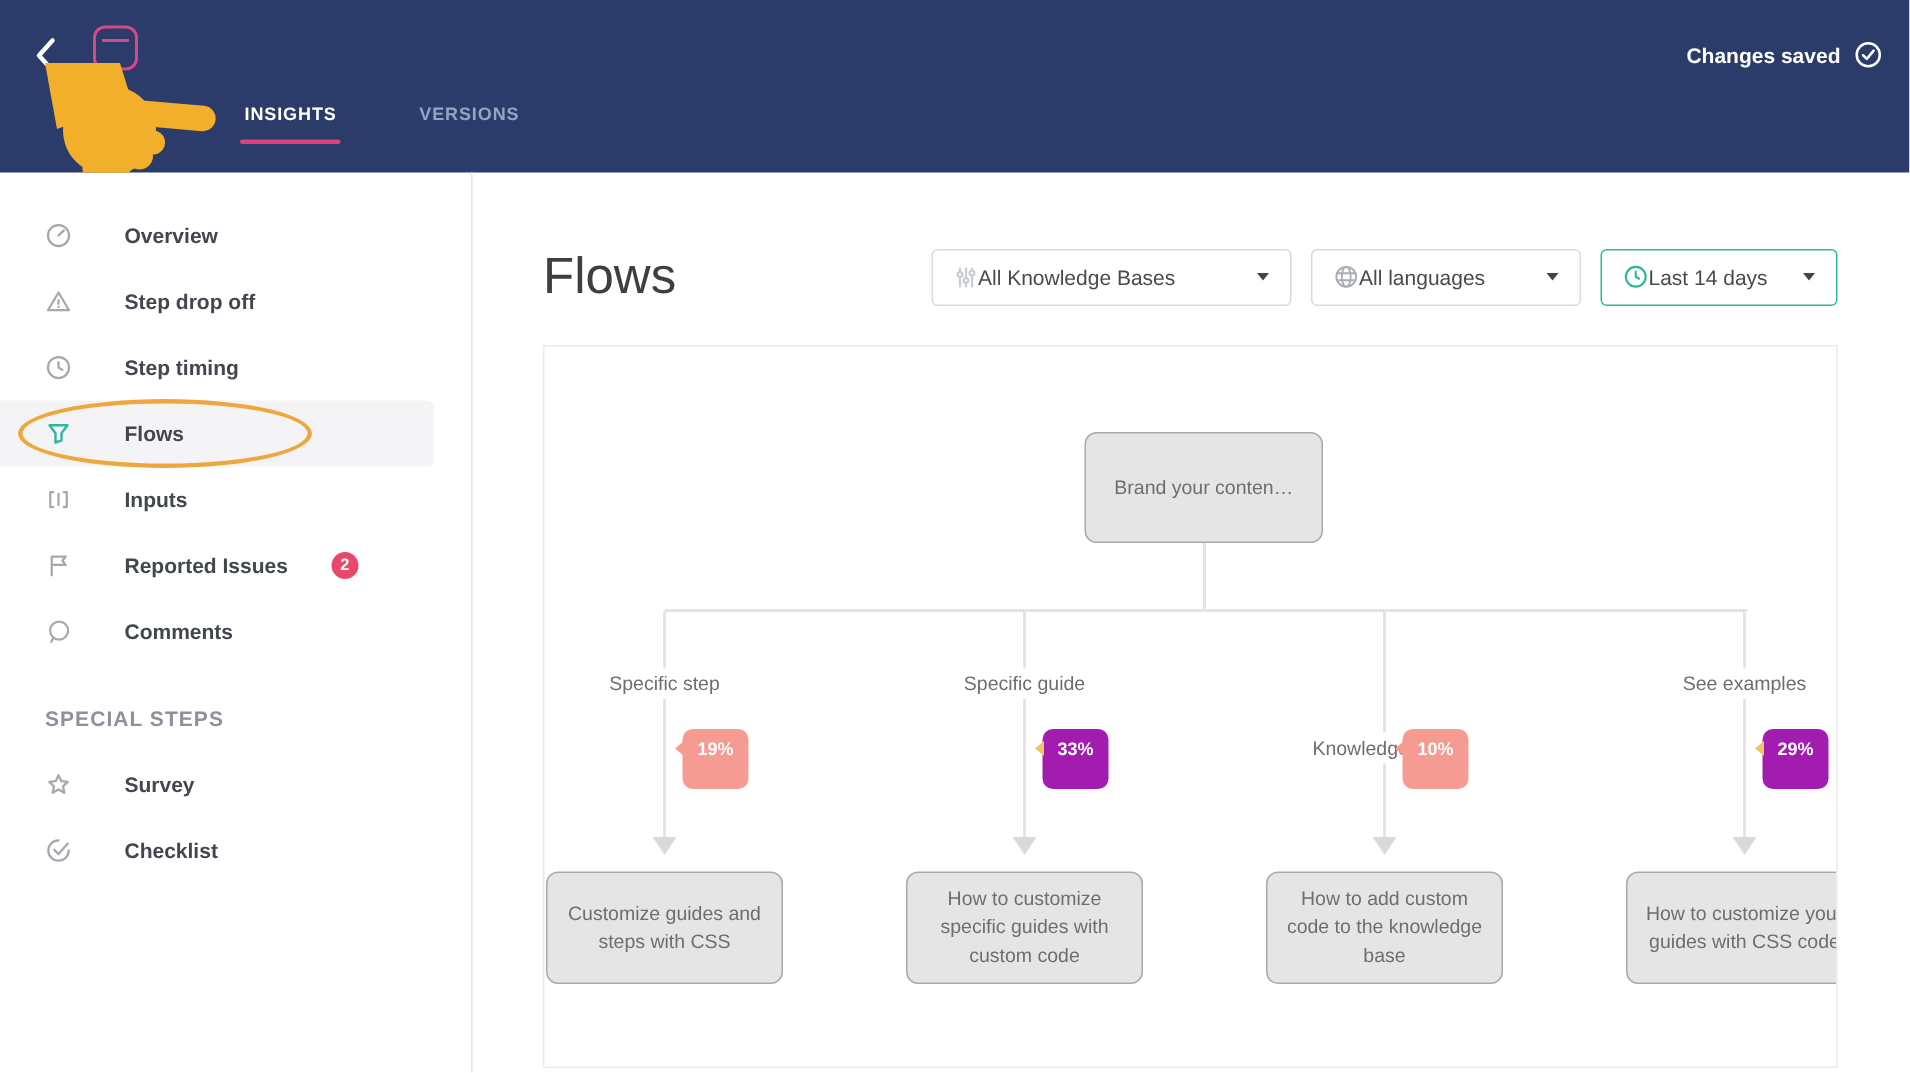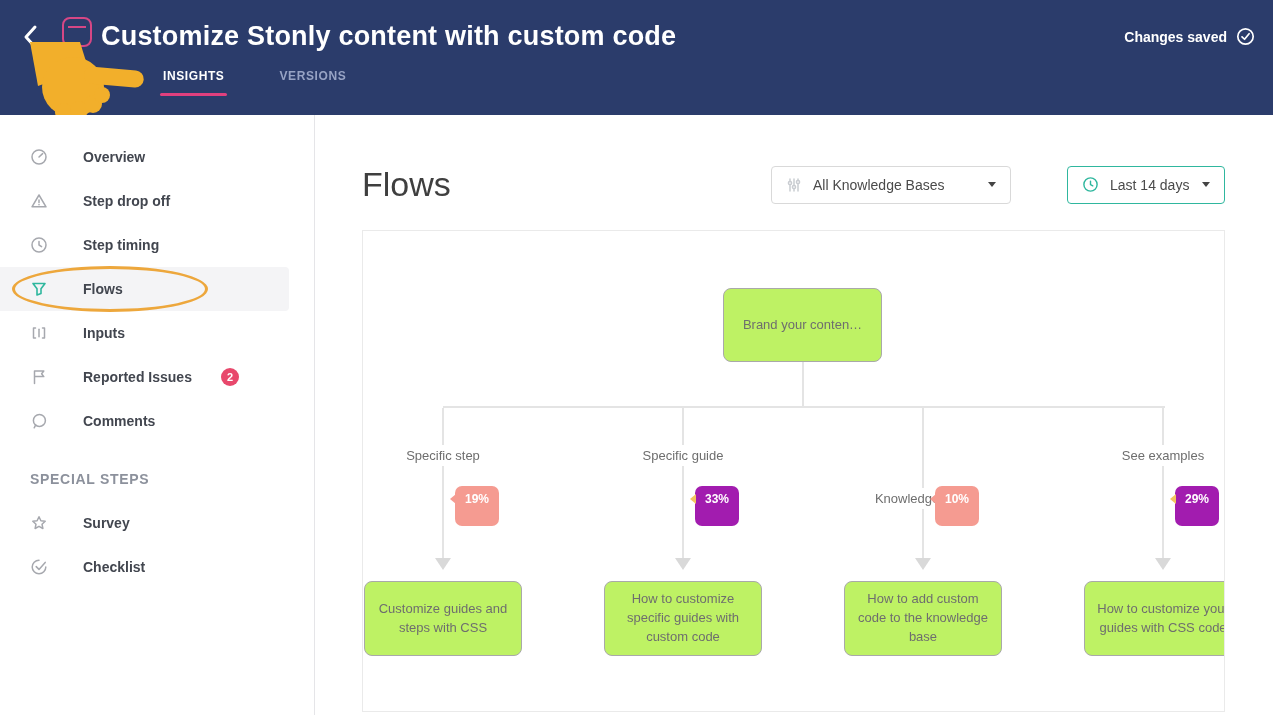--- a/index.html
+++ b/index.html
@@ -48,31 +48,31 @@
     letter-spacing:0.7px; color:#8c919c; }
   .annotation-oval { position:absolute; left:12px; top:151px; width:196px; height:46px;
     border:3.5px solid #eda73c; border-radius:50%; pointer-events:none; }
 
   
   .toolbar { display:flex; align-items:center; justify-content:space-between;
     margin:50px 48px 0 47px; }
   .main-heading { font-size:34px; font-weight:400; color:#3f3f3f; }
   .filters { display:flex; gap:13px; }
   .dropdown { height:38px; background:#fff; border:1px solid #d9d9d9; border-radius:4px;
-    display:flex; align-items:center; gap:11px; padding:0 14px; cursor:pointer;margin-left:43px; }
+    display:flex; align-items:center; padding:0 14px; cursor:pointer; }
   .dropdown .dd-label { font-size:14px; color:#4a4a4a; white-space:nowrap; }
   .dropdown.selected { border:1.5px solid #2fb79e; }
   .dd-kb { width:240px; } .dd-lang { width:180px; } .dd-range { width:158px; }
   .caret { margin-left:auto; width:0; height:0; border-left:4.5px solid transparent;
     border-right:4.5px solid transparent; border-top:5.5px solid #444; }
 
   
   .card { position:relative; margin:26px 48px 0 47px; height:482px; background:#fff;
     border:1px solid #eaeaea; overflow:hidden; }
-  .node { position:absolute; background:#bef264; border:1px solid #a9a9a9; border-radius:8px;
+  .node { position:absolute; background:#e5e5e5; border:1px solid #a9a9a9; border-radius:8px;
     display:flex; align-items:center; justify-content:center; text-align:center;
     font-size:13px; color:#6e6e6e; line-height:1.45; padding:0 12px; cursor:pointer; }
   .root-node { left:360px; top:57px; width:159px; height:74px; white-space:nowrap; }
   .leaf-node { top:350px; width:158px; height:75px; }
   .vline, .hline { position:absolute; background:#e4e4e4; }
   .stem { left:439px; top:131px; width:2px; height:44px; }
   .hline { left:80px; top:175px; width:722px; height:2px; }
   .col-line { top:177px; width:2px; height:150px; }
   .arrow-head { position:absolute; top:327px; width:0; height:0;
     border-left:8px solid transparent; border-right:8px solid transparent;
@@ -91,21 +91,20 @@
 </head>
 <body>
 
 <header class="header">
   <div class="back-btn">
     <svg width="22" height="26" viewBox="0 0 22 26">
         <path d="M15 3 L6 13 L15 23" fill="none" stroke="#fff" stroke-width="3" stroke-linecap="round" stroke-linejoin="round"></path>
       </svg>
   </div>
   <div class="doc-icon"></div>
-  <h1 class="page-title">Customize Stonly content with custom code</h1>
 
   <div class="changes-saved">
     <span>Changes saved</span>
     <svg width="19" height="19" viewBox="0 0 18 18" fill="none" stroke="#fff" stroke-width="1.6" stroke-linecap="round" stroke-linejoin="round">
         <circle cx="9" cy="9" r="7.3"></circle>
         <path d="M5.7 9.3 L8.1 11.6 L12.4 6.4"></path>
       </svg>
   </div>
 
   <nav class="tabs">
@@ -220,20 +219,29 @@
               <path d="M8 2 V14"></path>
               <path d="M12 2 V14"></path>
               <circle cx="4" cy="6" r="1.6" fill="#fff"></circle>
               <circle cx="8" cy="10" r="1.6" fill="#fff"></circle>
               <circle cx="12" cy="5" r="1.6" fill="#fff"></circle>
             </svg>
           <span class="dd-label">All Knowledge Bases</span>
           <span class="caret"></span>
         </div>
 
+        <div class="dropdown dd-lang">
+          <svg width="17" height="17" viewBox="0 0 18 18" fill="none" stroke="#a8adb5" stroke-width="1.3">
+              <circle cx="9" cy="9" r="7"></circle>
+              <ellipse cx="9" cy="9" rx="3.1" ry="7"></ellipse>
+              <path d="M2.6 6.5 H15.4 M2.6 11.5 H15.4"></path>
+            </svg>
+          <span class="dd-label">All languages</span>
+          <span class="caret"></span>
+        </div>
 
         <div class="dropdown dd-range selected">
           <svg width="17" height="17" viewBox="0 0 18 18" fill="none" stroke="#2fb79e" stroke-width="1.5" stroke-linecap="round">
               <circle cx="9" cy="9" r="7"></circle>
               <path d="M9 5.4 V9 L11.4 10.4"></path>
             </svg>
           <span class="dd-label">Last 14 days</span>
           <span class="caret"></span>
         </div>
 

